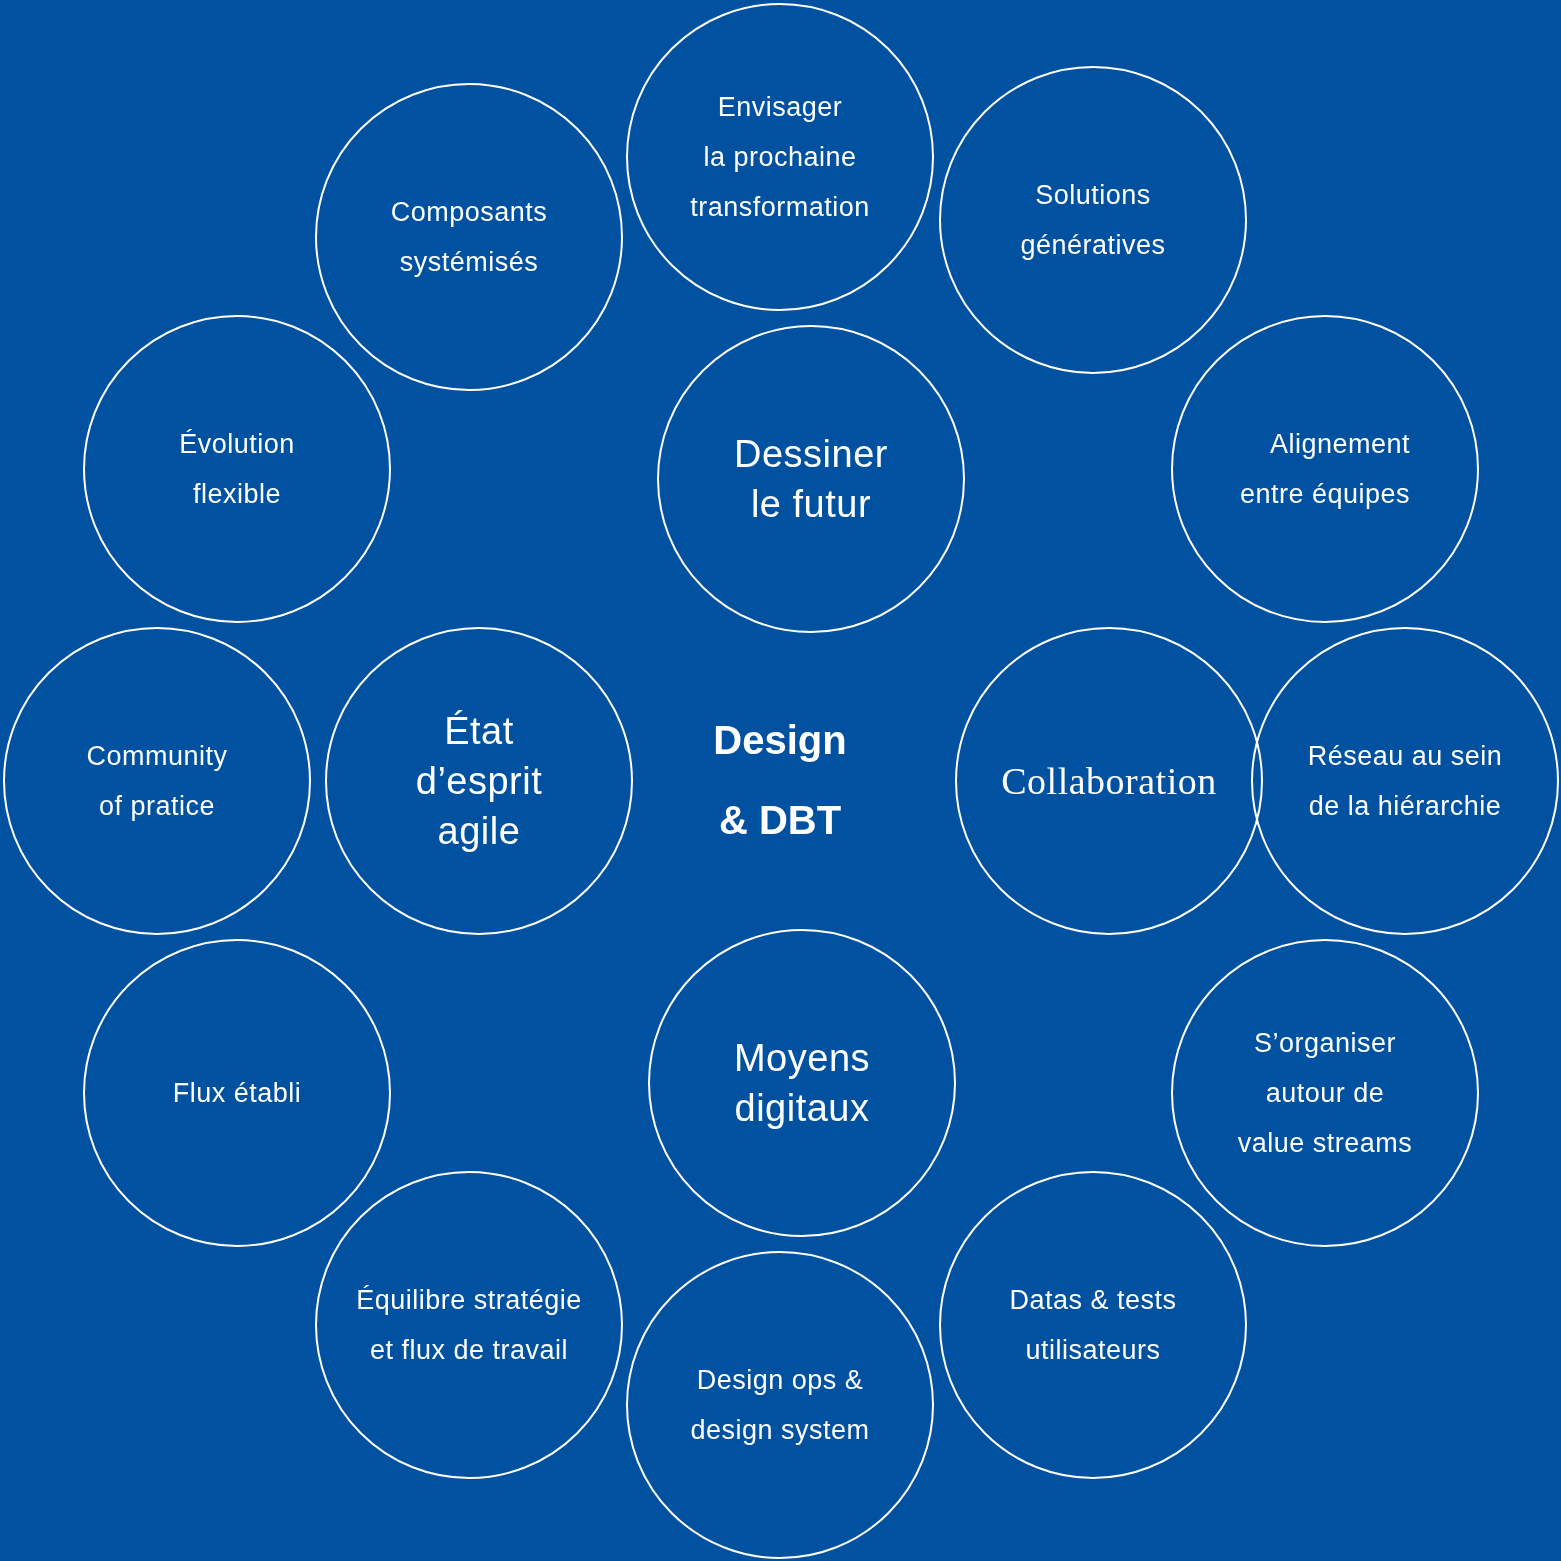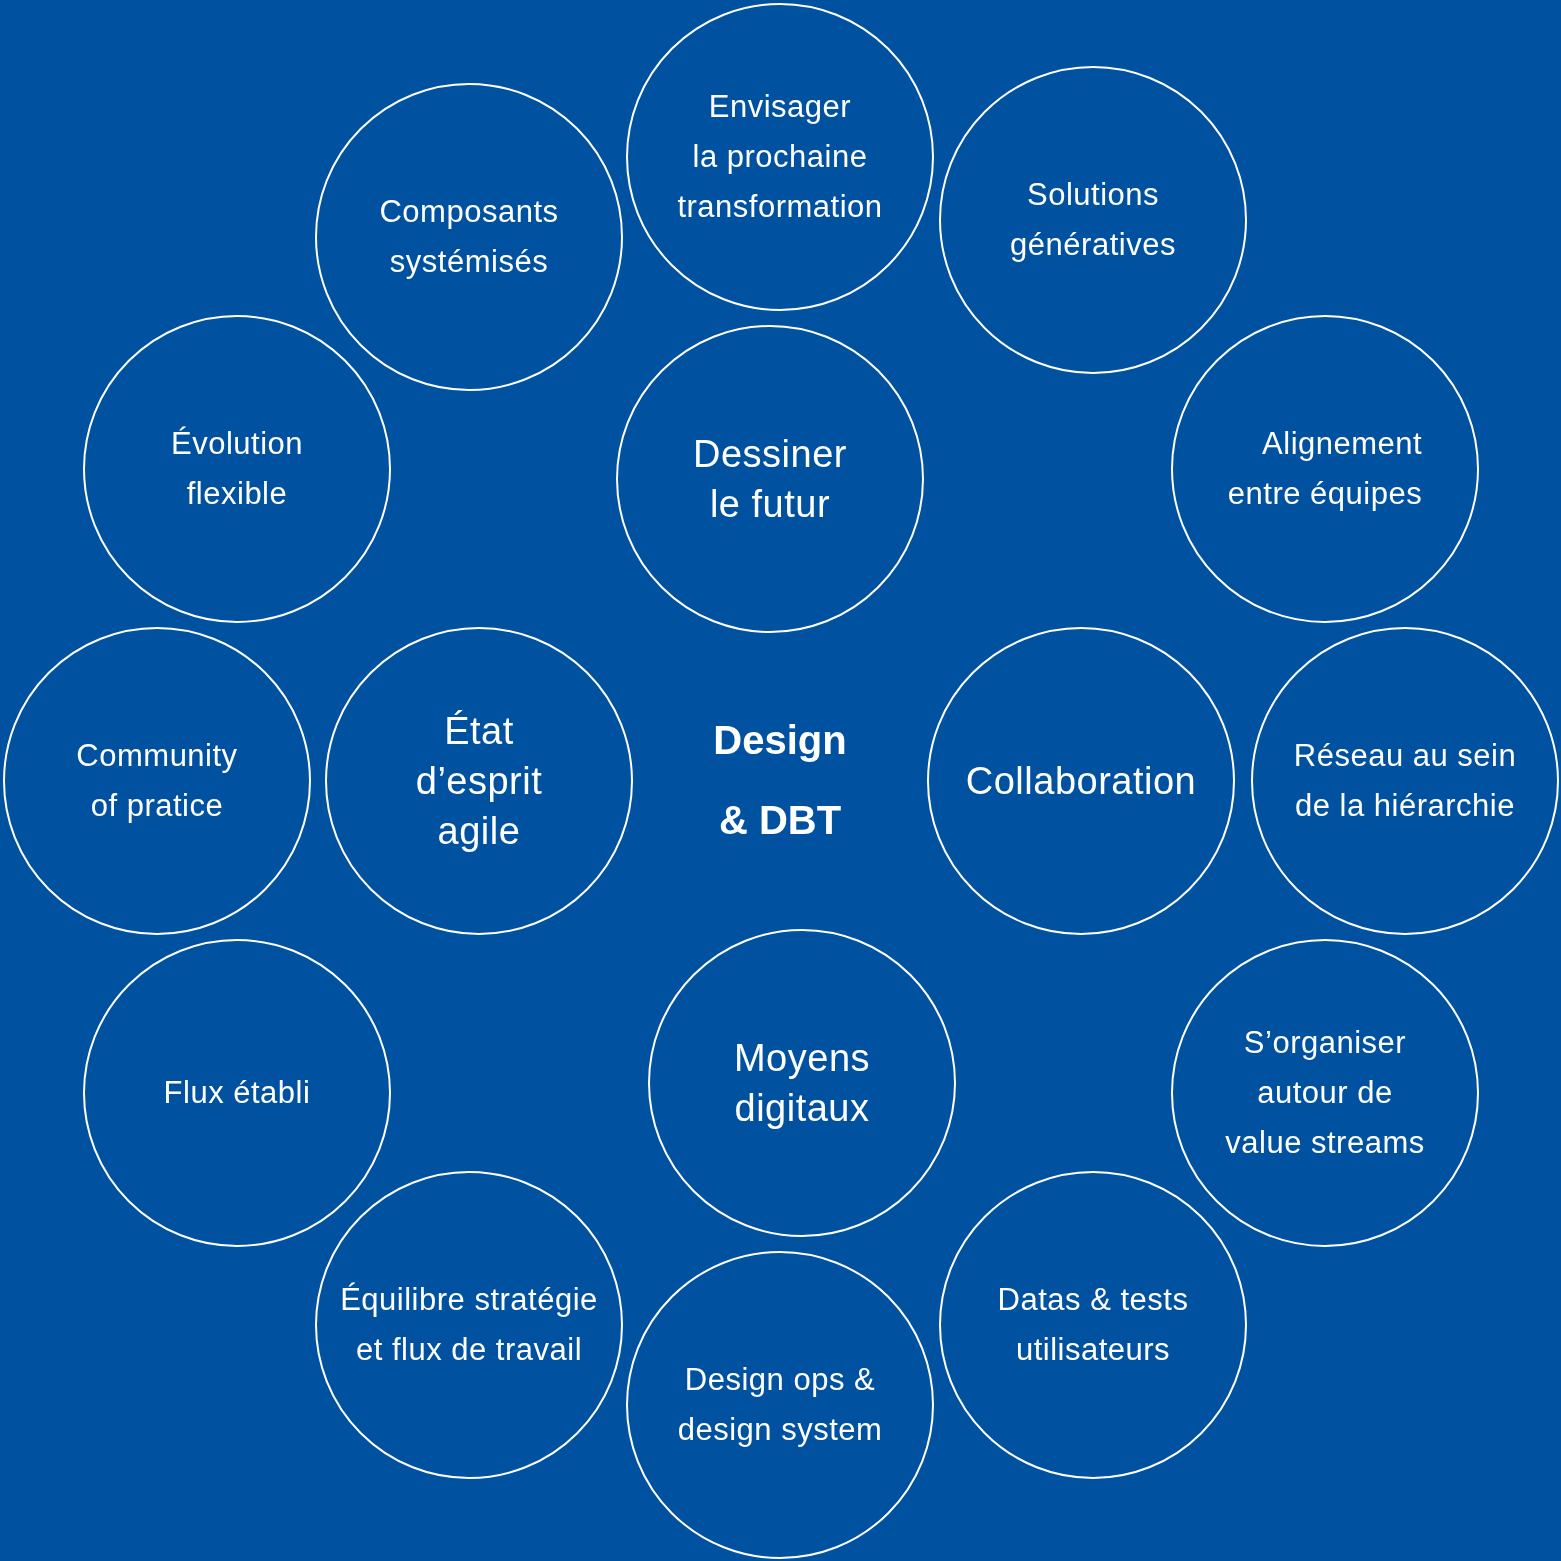--- a/index.html
+++ b/index.html
@@ -1,20 +1,20 @@
 <!DOCTYPE html>
 <html><head>
 <meta charset="utf-8">
 <style>
   html, body { margin:0; padding:0; }
   body { width:1561px; height:1561px; background:#0052A0; position:relative; overflow:hidden;
          font-family:"Liberation Sans", "DejaVu Sans", sans-serif; color:#fff; }
   .circle { position:absolute; width:308px; height:308px; border:2px solid #fff; border-radius:50%;
             box-sizing:border-box; display:flex; align-items:center; justify-content:center; text-align:center; }
-  .label { font-size:31px; line-height:50px; white-space:pre-line; letter-spacing:0.5px; }
+  .label { font-size:27px; line-height:50px; white-space:pre-line; letter-spacing:0.5px; }
   .label.big { font-size:38px; line-height:50px; }
   .center { position:absolute; left:580px; top:700px; width:400px; text-align:center;
             font-weight:bold; font-size:40px; line-height:80px; white-space:pre-line; }
 </style>
 </head>
 <body>
 
 <div id="diagram">
   <div class="center">Design
 &amp; DBT</div>
@@ -28,38 +28,38 @@
 systémisés</div>
     </div>
     <div class="circle" style="left: 939px; top: 66px;">
       <div class="label">Solutions
 génératives</div>
     </div>
     <div class="circle" style="left: 83px; top: 315px;">
       <div class="label">Évolution
 flexible</div>
     </div>
-    <div class="circle" style="left: 616px; top: 325px;">
+    <div class="circle" style="left: 657px; top: 325px;">
       <div class="label big">Dessiner
 le futur</div>
     </div>
     <div class="circle" style="left: 1171px; top: 315px; text-align: right;">
       <div class="label">Alignement
 entre équipes</div>
     </div>
     <div class="circle" style="left: 3px; top: 627px;">
       <div class="label">Community
 of pratice</div>
     </div>
     <div class="circle" style="left: 325px; top: 627px;">
       <div class="label big">État
 d’esprit
 agile</div>
     </div>
-    <div class="circle" style="left: 927px; top: 627px;">
+    <div class="circle" style="left: 955px; top: 627px; font-family: Liberation Serif, serif;">
       <div class="label big">Collaboration</div>
     </div>
     <div class="circle" style="left: 1251px; top: 627px;">
       <div class="label">Réseau au sein
 de la hiérarchie</div>
     </div>
     <div class="circle" style="left: 83px; top: 939px;">
       <div class="label">Flux établi</div>
     </div>
     <div class="circle" style="left: 648px; top: 929px;">

